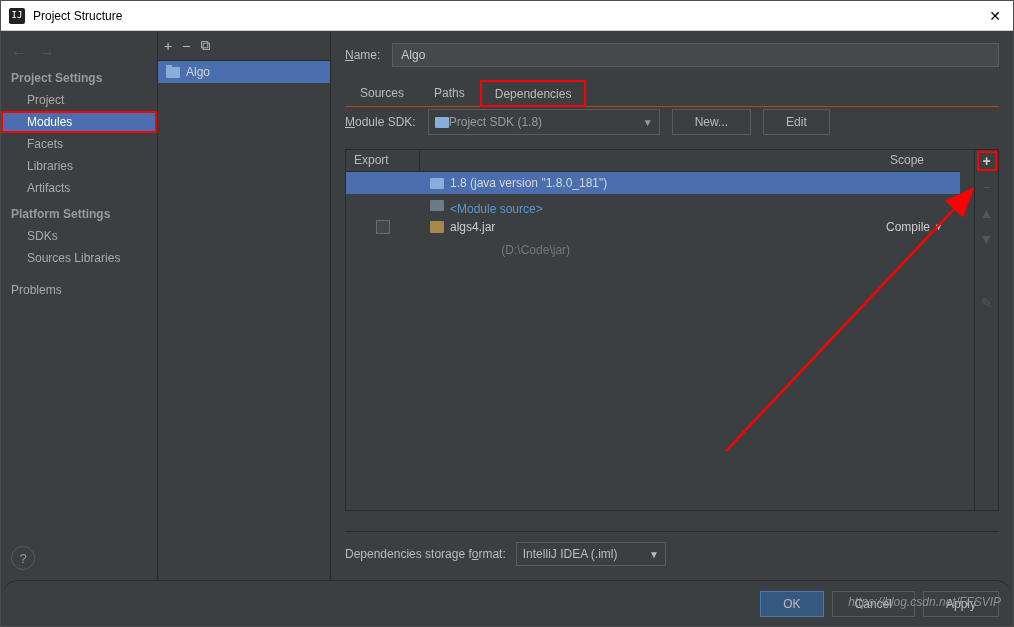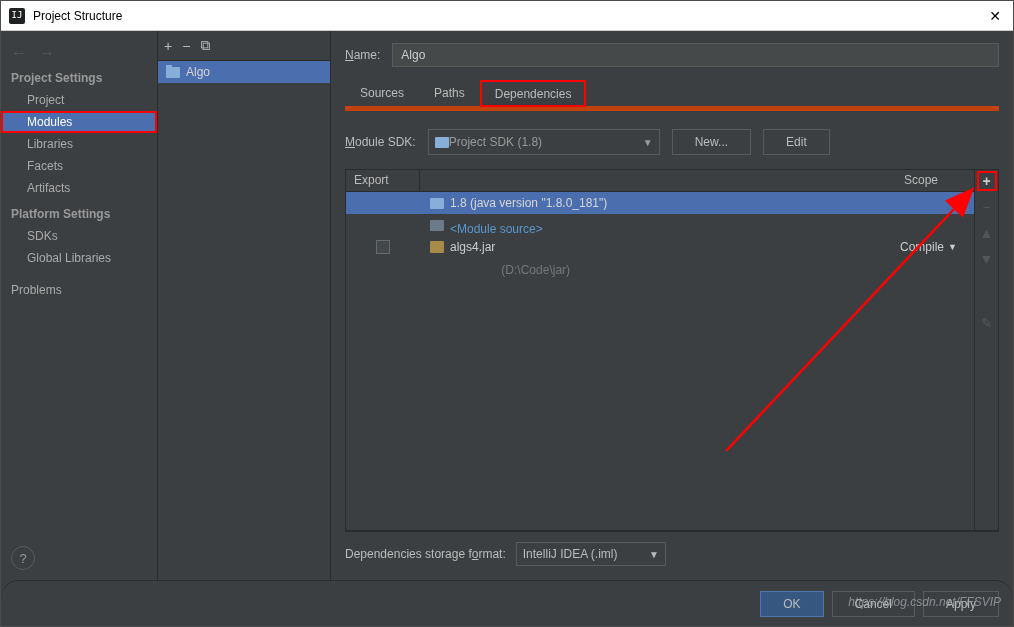--- a/index.html
+++ b/index.html
@@ -37,33 +37,33 @@
 
     
     .main { flex:1; display:flex; flex-direction:column; background:#3c3f41; padding: 12px 14px 0 14px; min-width:0; position:relative; }
 
     .name-row { display:flex; align-items:center; gap:12px; margin-bottom:12px; }
     .label { color:#bbb; font-size:12px; }
     .label .u { text-decoration: underline; }
     .name-input { flex:1; background:#45494a; border:1px solid #5a5a5a; color:#ccc; padding:4px 8px; font-size:12px; height:24px; }
 
     
-    .tabs { display:flex; border-bottom:5px solid #c2410c; margin-bottom:18px; }
+    .tabs { display:flex; border-bottom:1px solid #c2410c; margin-bottom:2px; }
     .tab { padding:6px 14px; color:#bbb; font-size:12px; cursor:pointer; border:1px solid transparent; border-bottom:none; }
     .tab.active { border-color:#555; background:#3c3f41; position:relative; top:1px; }
     .tab.highlighted { outline:2px solid #f00; outline-offset:-2px; }
 
     
     .sdk-row { display:flex; align-items:center; gap:12px; margin-bottom:14px; }
     .sdk-select { width:232px; height:26px; background:#3c3f41; border:1px solid #5a5a5a; color:#999; font-size:12px; display:flex; align-items:center; padding:0 6px; gap:0; }
     .sdk-select .chev { margin-left:auto; font-size:10px; }
     .btn { height:26px; padding:0 22px; background:#3c3f41; border:1px solid #5a5a5a; color:#bbb; font-size:12px; display:flex; align-items:center; cursor:pointer; }
 
     
-    .deps-wrapper { display:flex; gap:0; border:1px solid #2b2b2b; height: 362px; }
+    .deps-wrapper { display:flex; gap:14px; border:1px solid #2b2b2b; height: 362px; }
     .deps-table { flex:1; display:flex; flex-direction:column; background:#3c3f41; min-width:0; }
     .deps-header { height:22px; display:flex; background:#3c3f41; border-bottom:1px solid #2b2b2b; }
     .dh-export { width:74px; padding:3px 8px; color:#bbb; font-size:12px; border-right:1px solid #2b2b2b; }
     .dh-mid { flex:1; }
     .dh-scope { width:78px; padding:3px 8px; color:#bbb; font-size:12px; }
     .dep-row { height:22px; display:flex; align-items:center; font-size:12px; }
     .dep-row.sel { background:#4b6eaf; color:#d6d6d6; }
     .dep-cell-cb { width:74px; display:flex; justify-content:center; }
     .cb { width:14px; height:14px; border:1px solid #6a6a6a; background:#43494a; }
     .dep-cell-main { flex:1; display:flex; align-items:center; gap:6px; padding-left:10px; min-width:0; }
@@ -109,26 +109,26 @@
   <div class="body">
 
     <div class="nav">
       <div class="nav-arrows">
         <span class="nav-arrow">←</span>
         <span class="nav-arrow">→</span>
       </div>
       <div class="nav-section">Project Settings</div>
       <div class="nav-item">Project</div>
       <div class="nav-item selected highlighted">Modules</div>
+      <div class="nav-item">Facets</div>
       <div class="nav-item">Libraries</div>
-      <div class="nav-item">Facets</div>
       <div class="nav-item">Artifacts</div>
       <div class="nav-section">Platform Settings</div>
       <div class="nav-item">SDKs</div>
-      <div class="nav-item">Global Libraries</div>
+      <div class="nav-item">Sources Libraries</div>
       <div style="height:10px"></div>
       <div class="nav-item" style="padding-left:10px">Problems</div>
       <div class="nav-flex"></div>
       <div class="help-btn">?</div>
     </div>
 
     <div class="tree-panel">
       <div class="tree-toolbar">
         <span>+</span>
         <span>−</span>

